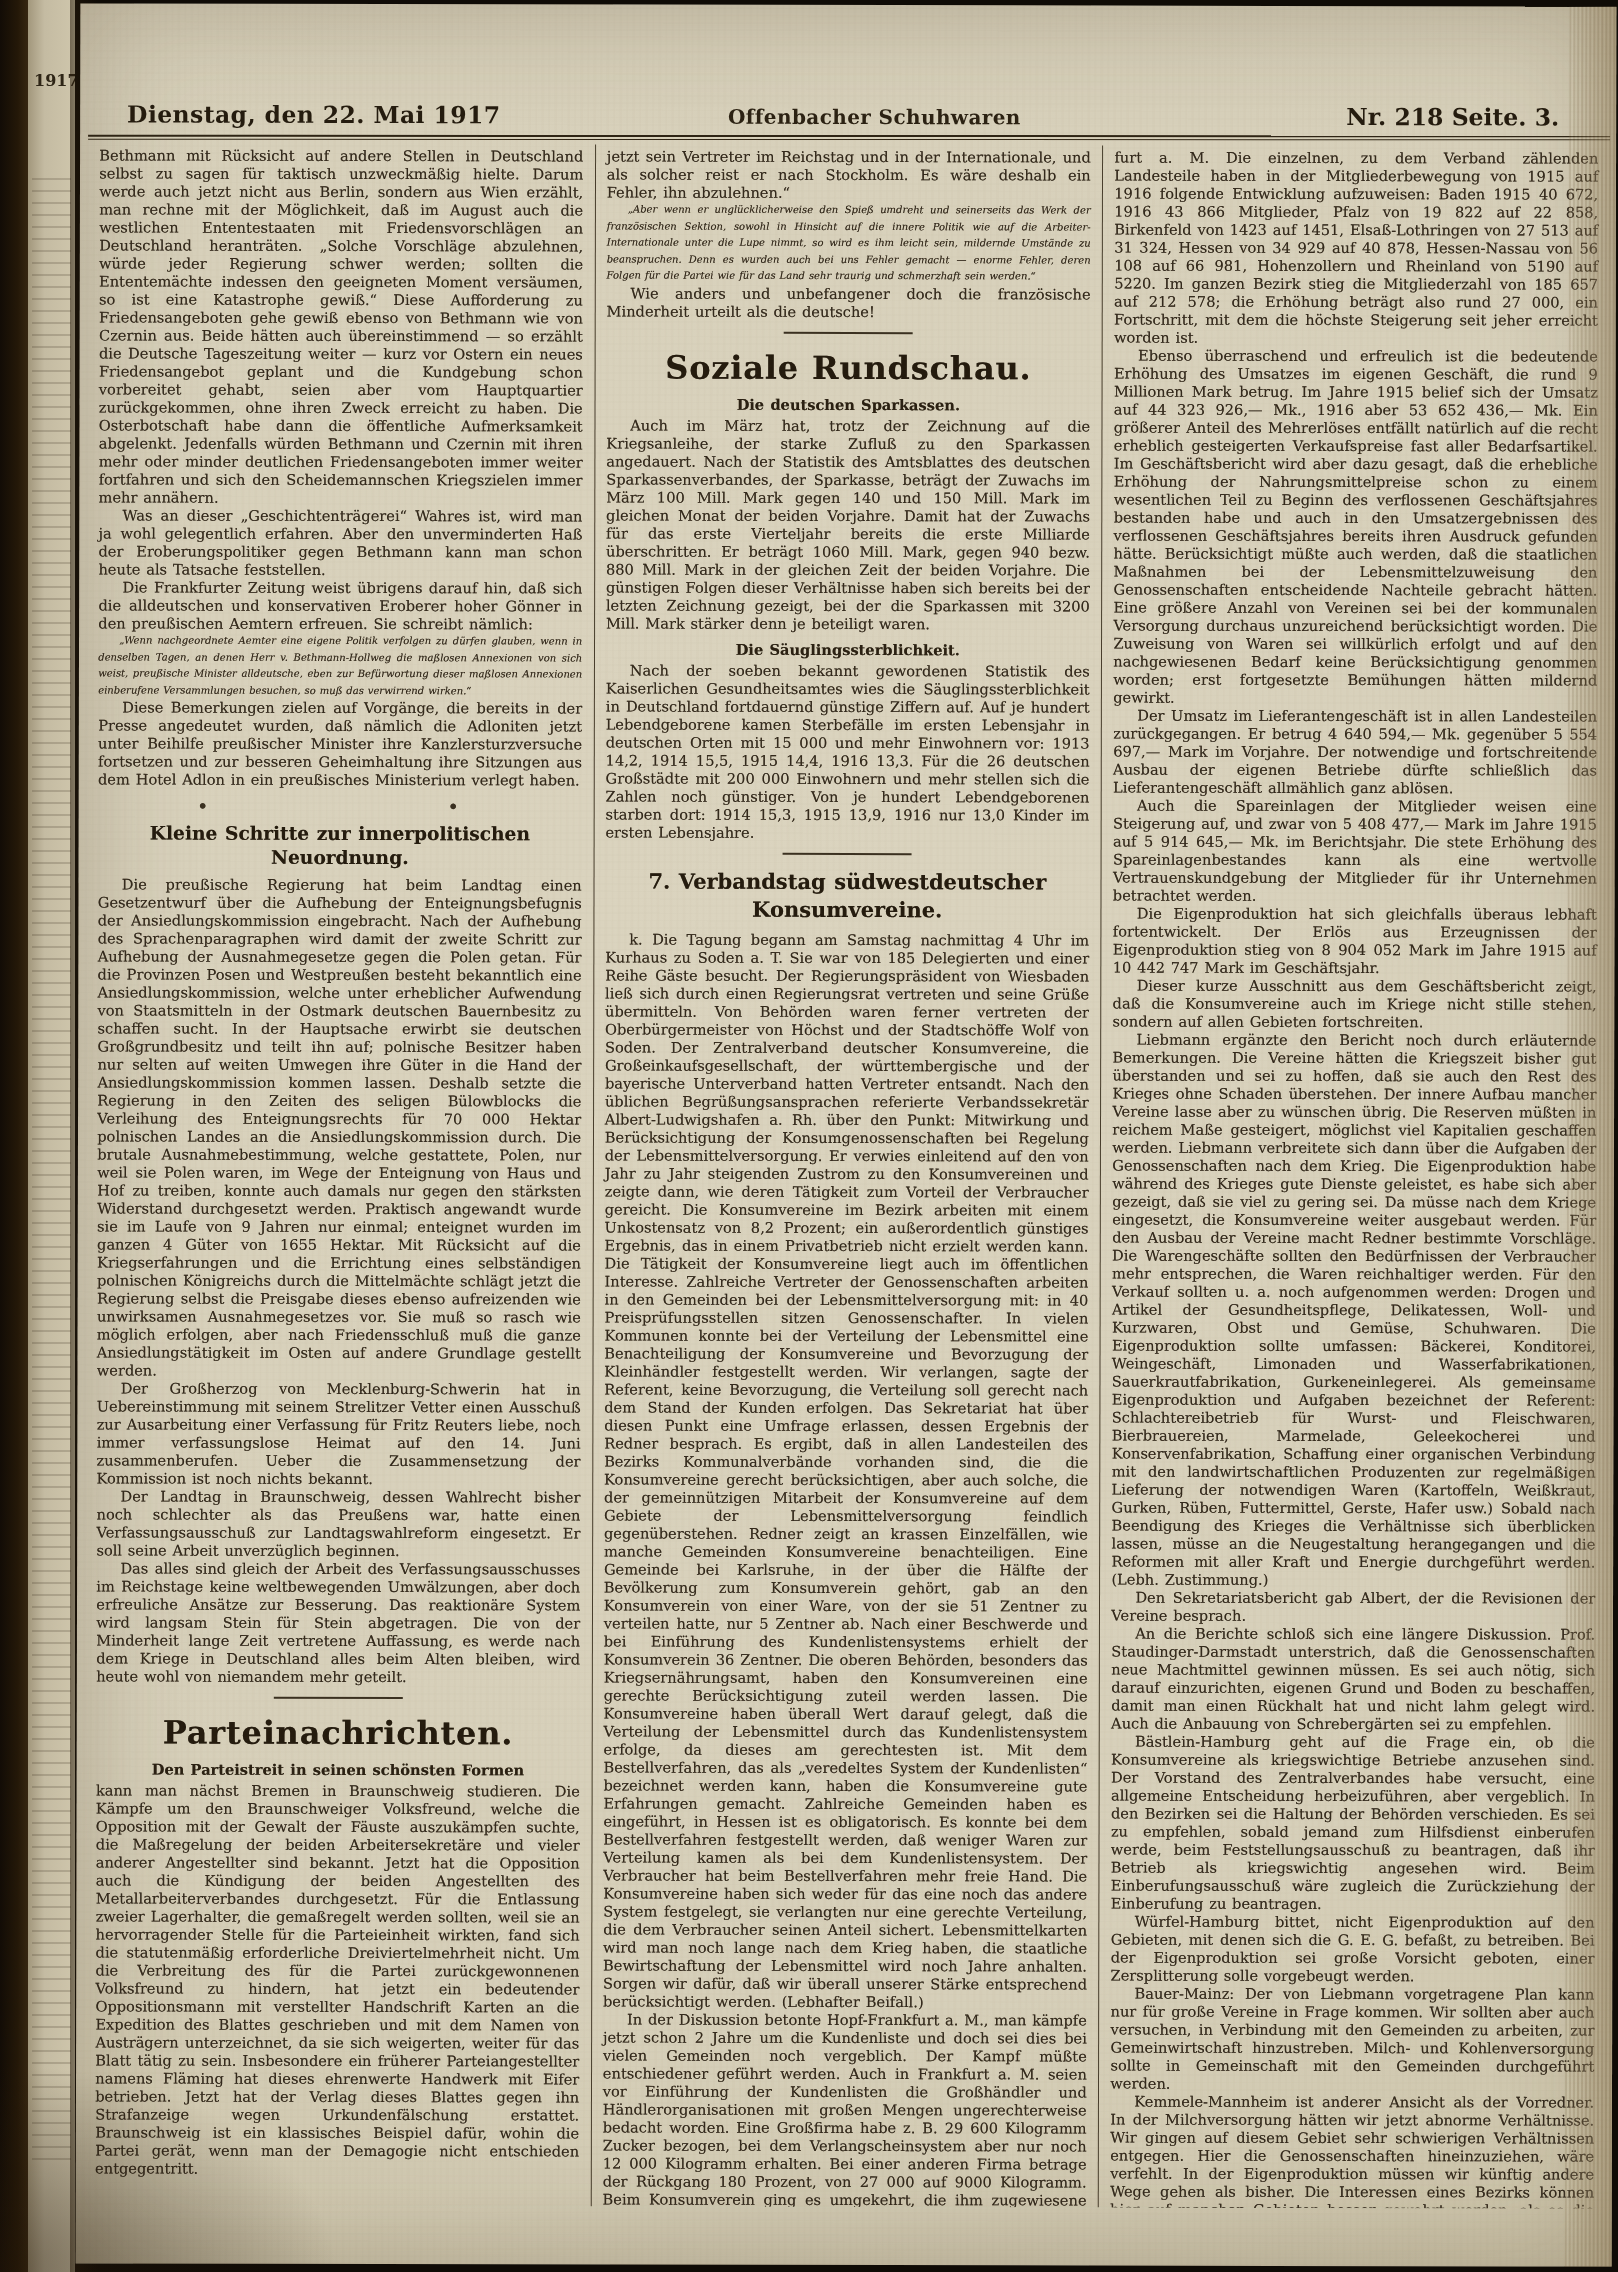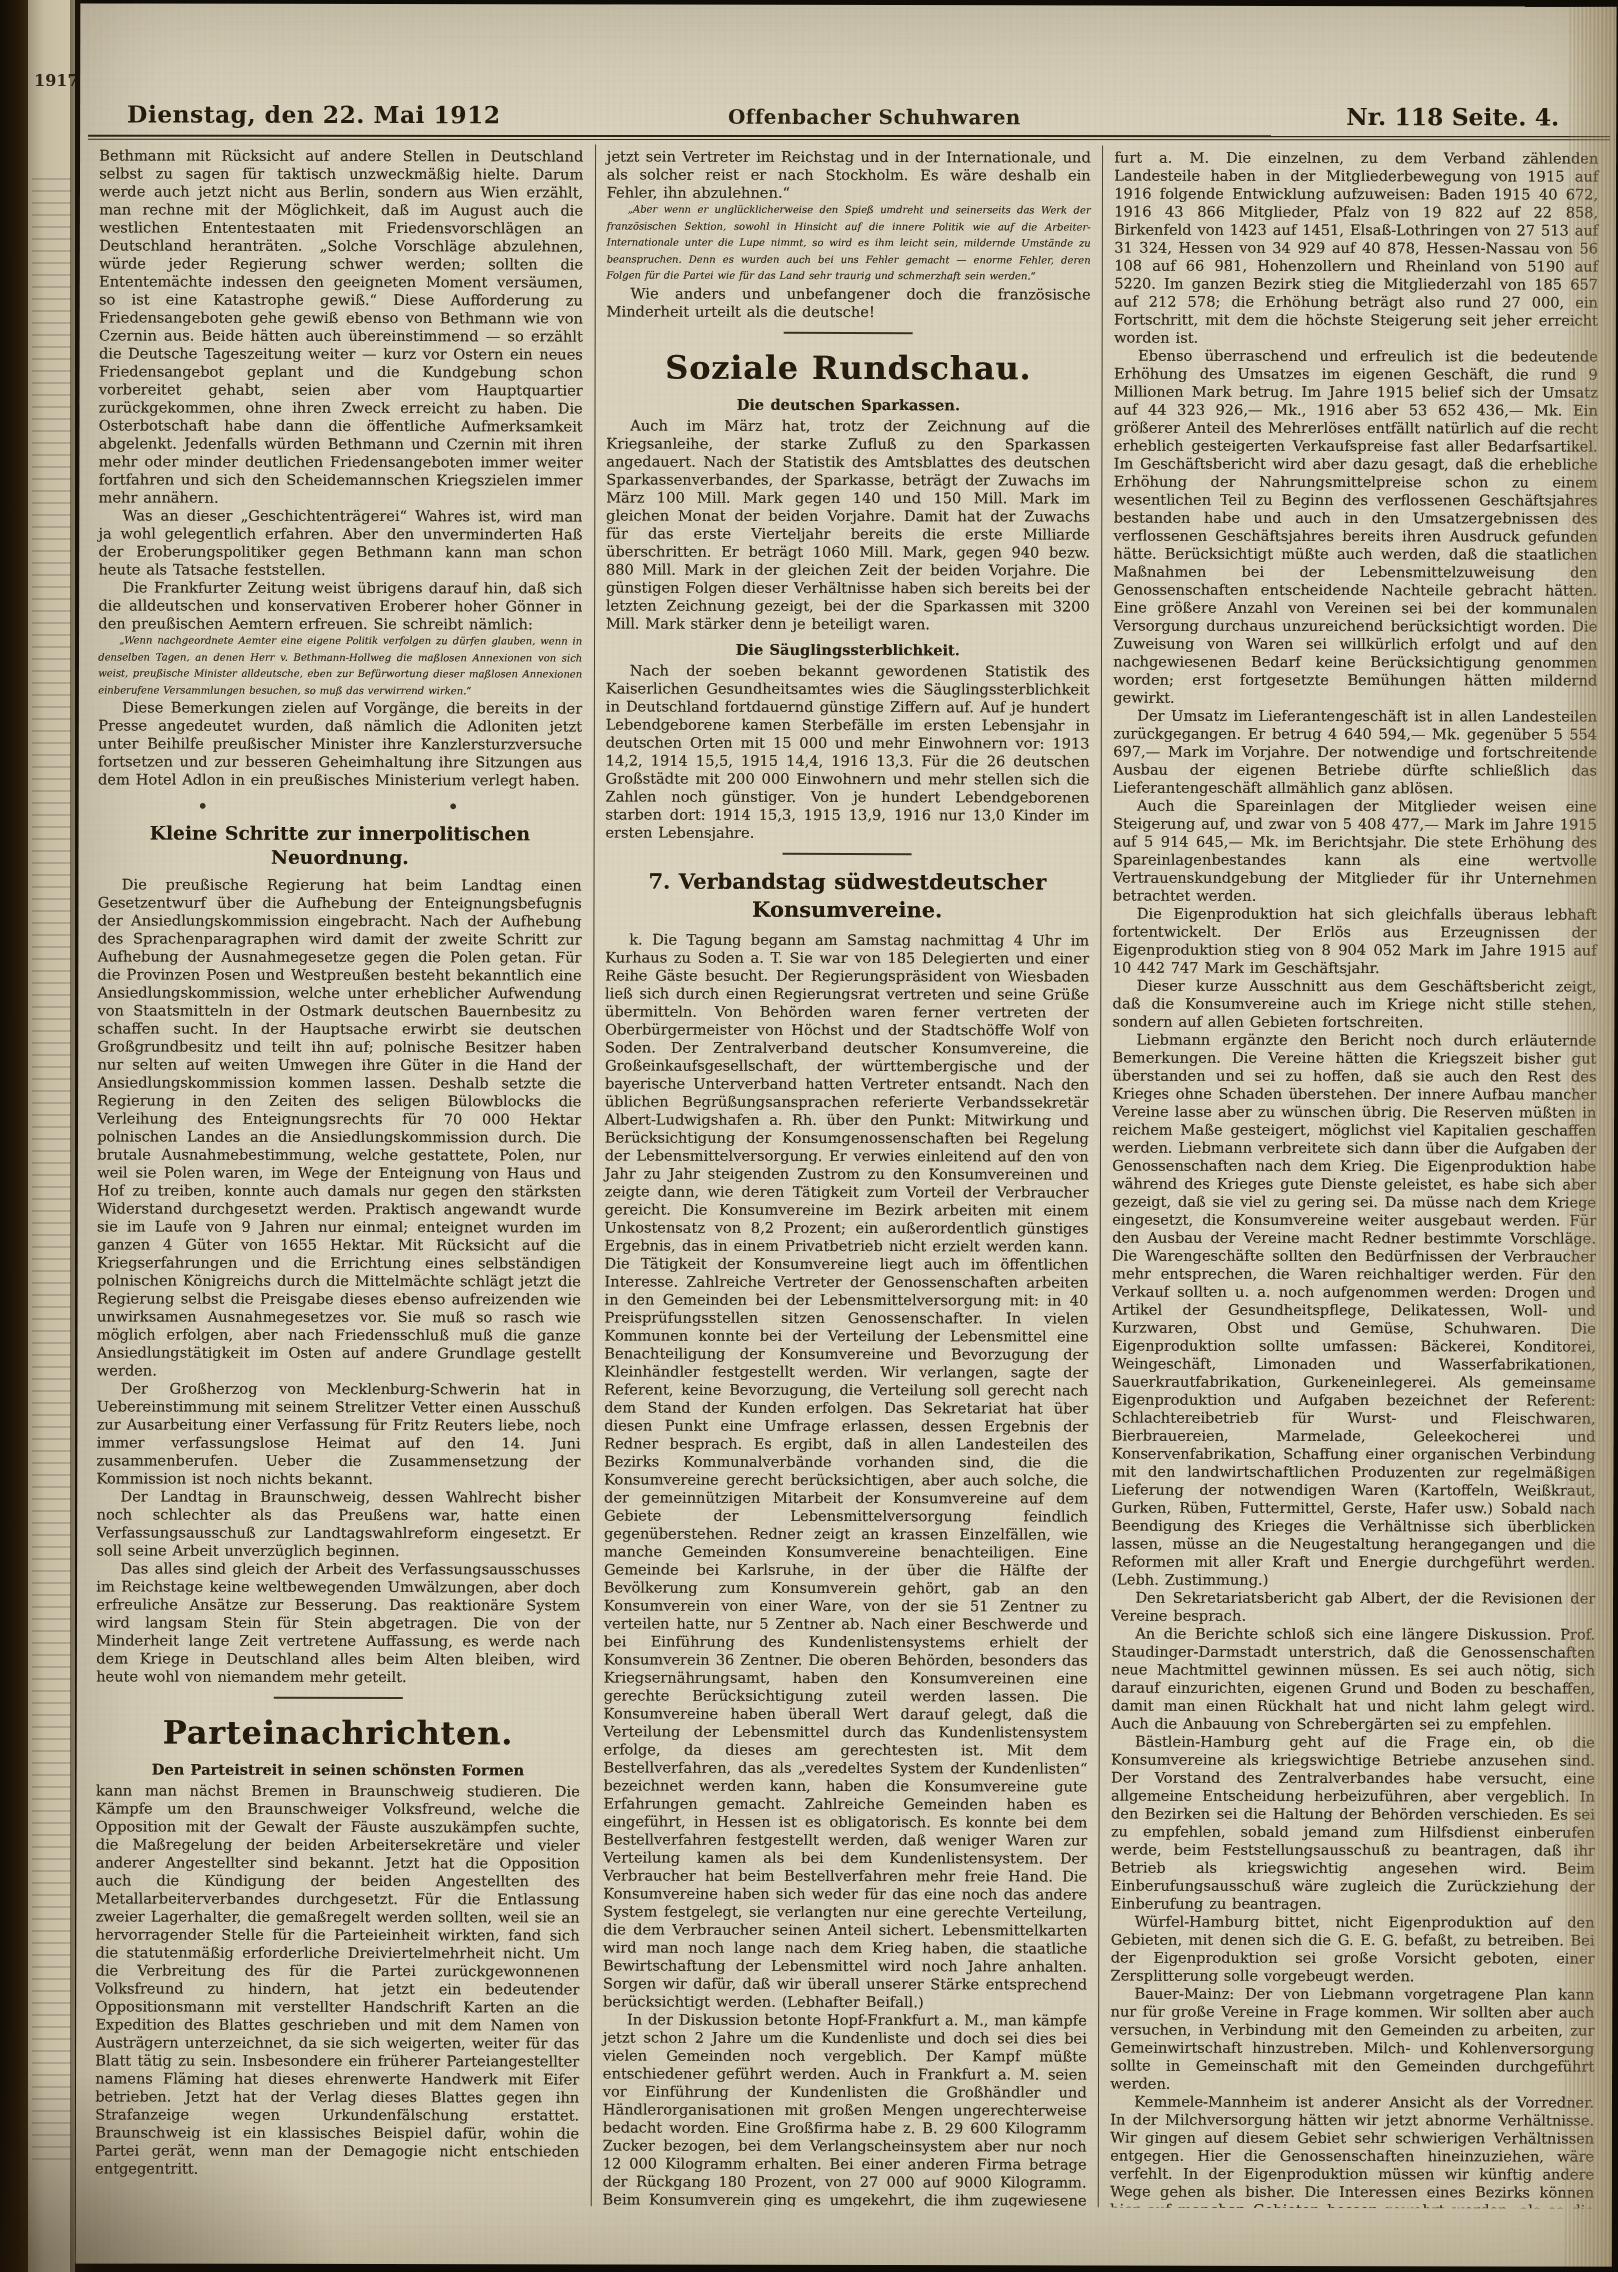--- a/index.html
+++ b/index.html
@@ -72,23 +72,23 @@
 <div id="photo">
   <div class="gutter"></div>
   <div class="prev-sliver">
     <div class="prev-year">1917</div>
     <div class="frag-lines"></div>
   </div>
   <div class="crease"></div>
 
   <div class="page">
     <div class="mast">
-      <span class="m-date">Dienstag, den 22. Mai 1912</span>
+      <span class="m-date">Dienstag, den 22. Mai 1917</span>
       <span class="m-title">Offenbacher Schuhwaren</span>
-      <span class="m-page">Nr. 118   Seite. 4.</span>
+      <span class="m-page">Nr. 218   Seite. 3.</span>
     </div>
     <div class="mast-rule"></div>
 
     <div class="cols">
       <div class="col">
 
       <div class="blk blk-pc">Bethmann mit Rücksicht auf andere Stellen in Deutschland selbst zu sagen für taktisch unzweckmäßig hielte. Darum werde auch jetzt nicht aus Berlin, sondern aus Wien erzählt, man rechne mit der Möglichkeit, daß im August auch die westlichen Ententestaaten mit Friedensvorschlägen an Deutschland heranträten. „Solche Vorschläge abzulehnen, würde jeder Regierung schwer werden; sollten die Ententemächte indessen den geeigneten Moment versäumen, so ist eine Katastrophe gewiß.“ Diese Aufforderung zu Friedensangeboten gehe gewiß ebenso von Bethmann wie von Czernin aus. Beide hätten auch übereinstimmend — so erzählt die Deutsche Tageszeitung weiter — kurz vor Ostern ein neues Friedensangebot geplant und die Kundgebung schon vorbereitet gehabt, seien aber vom Hauptquartier zurückgekommen, ohne ihren Zweck erreicht zu haben. Die Osterbotschaft habe dann die öffentliche Aufmerksamkeit abgelenkt. Jedenfalls würden Bethmann und Czernin mit ihren mehr oder minder deutlichen Friedensangeboten immer weiter fortfahren und sich den Scheidemannschen Kriegszielen immer mehr annähern.</div>
           <div class="blk blk-p">Was an dieser „Geschichtenträgerei“ Wahres ist, wird man ja wohl gelegentlich erfahren. Aber den unverminderten Haß der Eroberungspolitiker gegen Bethmann kann man schon heute als Tatsache feststellen.</div>
           <div class="blk blk-p">Die Frankfurter Zeitung weist übrigens darauf hin, daß sich die alldeutschen und konservativen Eroberer hoher Gönner in den preußischen Aemtern erfreuen. Sie schreibt nämlich:</div>
           <div class="blk blk-q">„Wenn nachgeordnete Aemter eine eigene Politik verfolgen zu dürfen glauben, wenn in denselben Tagen, an denen Herr v. Bethmann-Hollweg die maßlosen Annexionen von sich weist, preußische Minister alldeutsche, eben zur Befürwortung dieser maßlosen Annexionen einberufene Versammlungen besuchen, so muß das verwirrend wirken.“</div>

